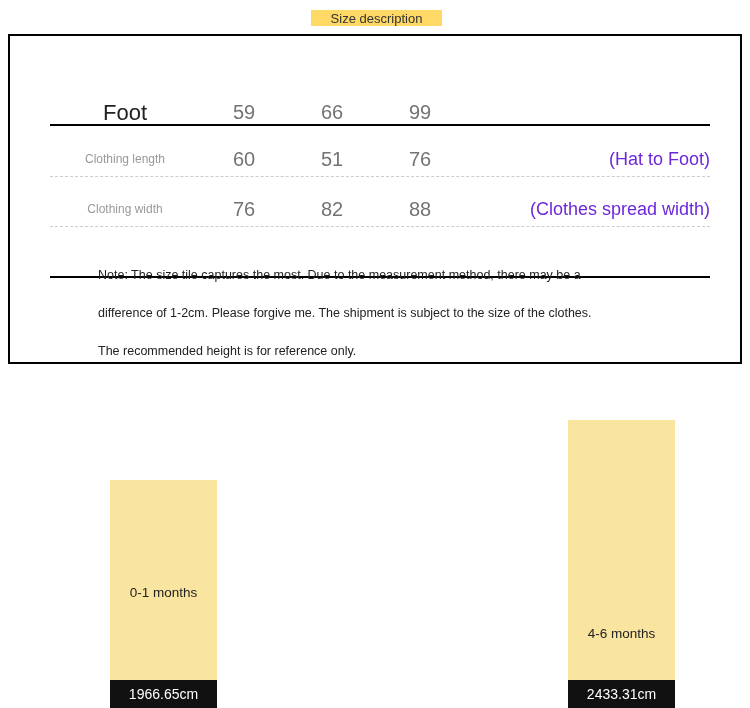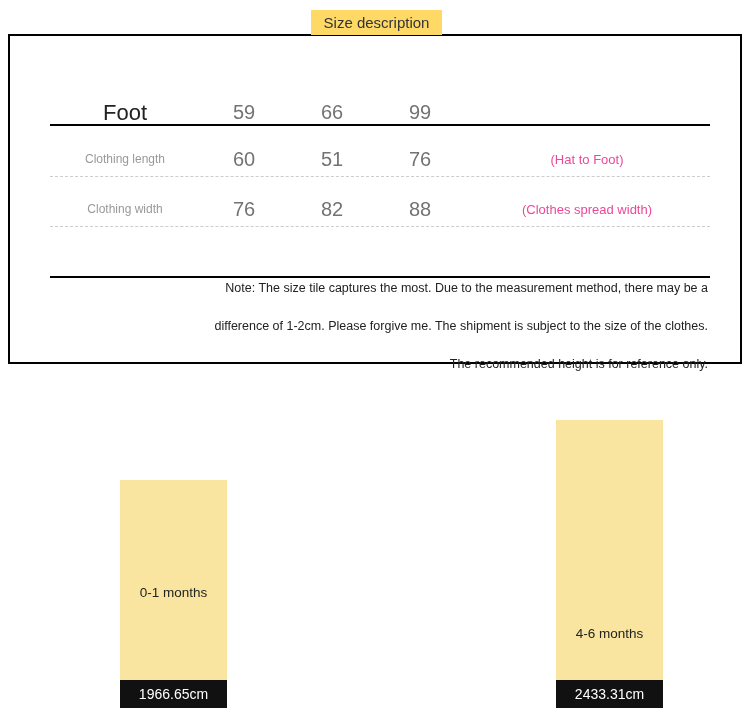--- a/index.html
+++ b/index.html
@@ -14,26 +14,26 @@
     font-family: "Liberation Sans", sans-serif;
     overflow: hidden;
   }
 
   
   #size-tab {
     position: absolute;
     left: 311px;
     top: 10px;
     width: 131px;
-    height: 25px;
+    height: 16px;
     background: #ffd966;
     display: flex;
     align-items: center;
     justify-content: center;
-    font-size: 15px;
+    font-size: 13px;
     color: #333333;
     z-index: 5;
   }
 
   
   #table-panel {
     position: absolute;
     left: 8px;
     top: 34px;
     width: 734px;
@@ -69,24 +69,24 @@
     color: #222222;
     font-size: 22px;
   }
   .cell-num {
     width: 88px;
     text-align: center;
     font-size: 20px;
     color: #737373;
   }
   .cell-note {
-    text-align: center;
+    text-align: right;
     padding-left: 14px;
-    font-size: 13px;
-    color: #ec4899;
+    font-size: 18px;
+    color: #6d28d9;
   }
 
   .rule-top {
     position: absolute;
     left: 40px;
     top: 88px;
     width: 660px;
     height: 2px;
     background: #000000;
   }
@@ -109,23 +109,22 @@
     position: absolute;
     left: 40px;
     top: 190px;
     width: 660px;
     border-top: 1px dashed #cccccc;
   }
 
   #notes {
     position: absolute;
     left: 88px;
-    top: 245px;
+    top: 232px;
     width: 610px;
-    text-align: right;
   }
   #notes p {
     margin: 0 0 23px 0;
     font-size: 12.5px;
     color: #222222;
     line-height: 15px;
   }
 
   
   #chart {
@@ -210,26 +209,26 @@
 
   <div id="notes">
     <p>Note: The size tile captures the most. Due to the measurement method, there may be a</p>
     <p>difference of 1-2cm. Please forgive me. The shipment is subject to the size of the clothes.</p>
     <p>The recommended height is for reference only.</p>
   </div>
 </div>
 
 <div id="chart">
 
-  <div class="bar-group" style="left:120px; width:107px; height:219px;">
+  <div class="bar-group" style="left:110px; width:107px; height:219px;">
     <div class="bar" style="height:200px;"></div>
     <div class="bar-label" style="bottom:108px;">0-1 months</div>
     <div class="bar-value">1966.65cm</div>
   </div>
 
 
-  <div class="bar-group" style="left:556px; width:107px; height:216px;">
+  <div class="bar-group" style="left:568px; width:107px; height:216px;">
     <div class="bar" style="height:260px;"></div>
     <div class="bar-label" style="bottom:67px;">4-6 months</div>
     <div class="bar-value">2433.31cm</div>
   </div>
 
 </div>
 
 </body></html>

